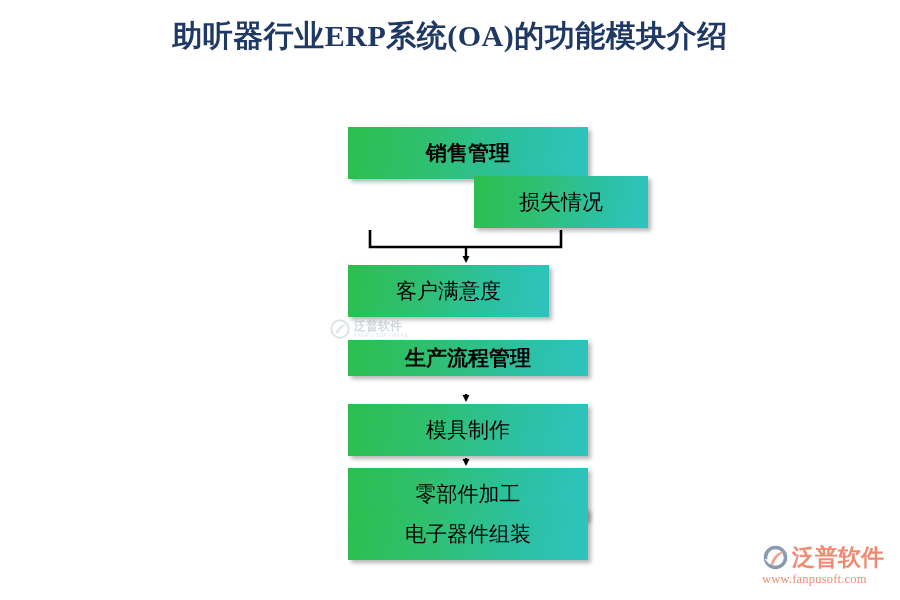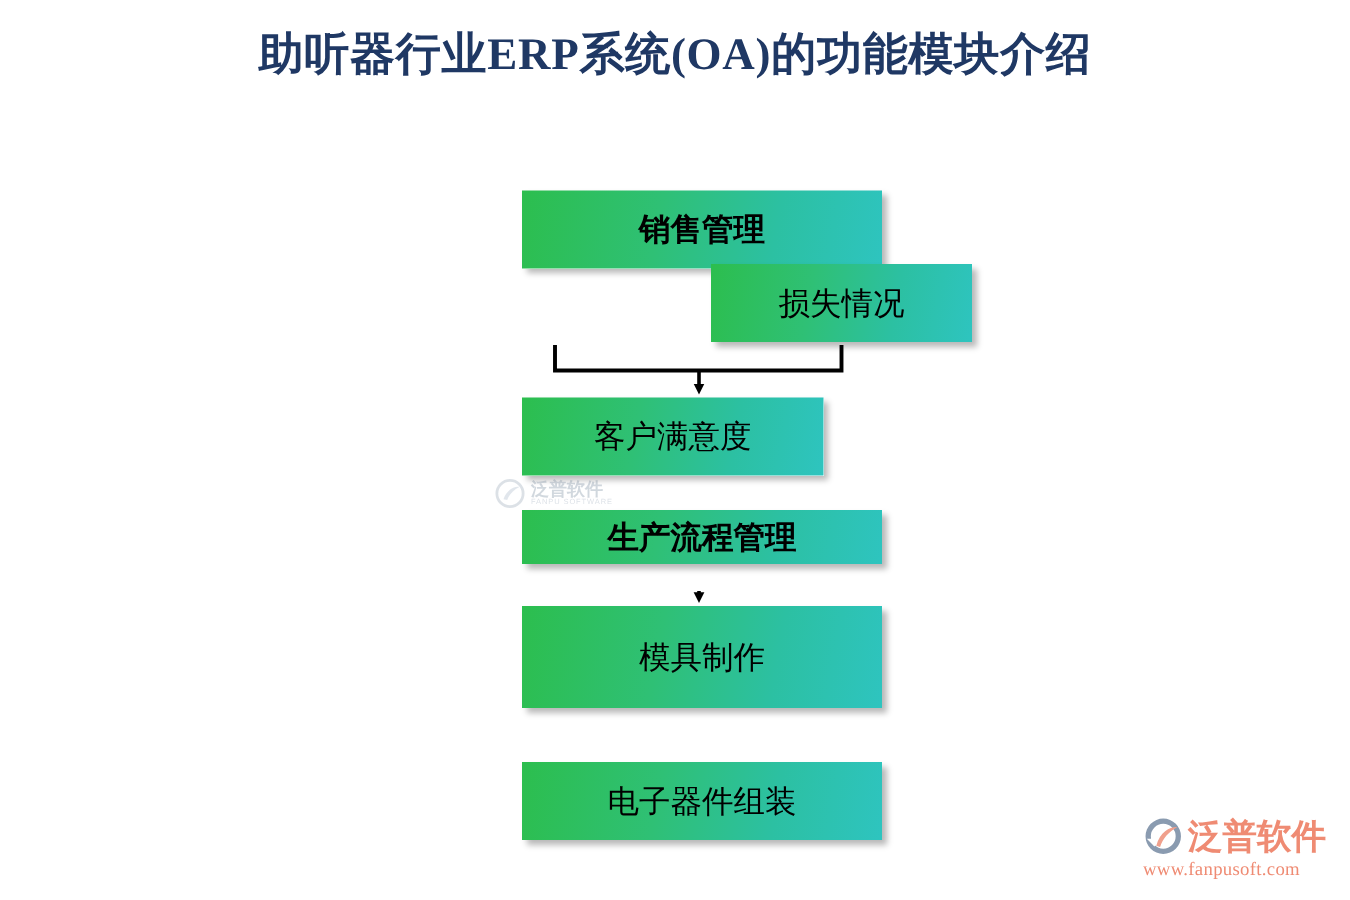--- a/index.html
+++ b/index.html
@@ -56,21 +56,21 @@
   .node.bold .node-label {
     font-weight: bold;
   }
 
   
   #node-sales          { left: 348px; top: 90px;  width: 240px; height: 52px; margin-top: 37px; }
   #node-consult        { left: 283px; top: 176px; width: 174px; height: 52px; }
   #node-loss           { left: 474px; top: 176px; width: 174px; height: 52px; }
   #node-satisfaction   { left: 348px; top: 265px; width: 201px; height: 52px; }
   #node-production     { left: 348px; top: 340px; width: 240px; height: 36px; }
-  #node-mold           { left: 348px; top: 404px; width: 240px; height: 68px; }
+  #node-mold           { left: 348px; top: 404px; width: 240px; height: 52px; }
   #node-parts          { left: 348px; top: 468px; width: 240px; height: 52px; }
   #node-assembly       { left: 348px; top: 508px; width: 240px; height: 52px; }
 
   
   #connectors {
     position: absolute;
     left: 0;
     top: 0;
     width: 900px;
     height: 600px;
@@ -192,20 +192,23 @@
   </div>
 
   <div class="node bold" id="node-production">
     <span class="node-label">生产流程管理</span>
   </div>
 
   <div class="node" id="node-mold">
     <span class="node-label">模具制作</span>
   </div>
 
+  <div class="node" id="node-parts">
+    <span class="node-label">零部件加工</span>
+  </div>
 
   <div class="node" id="node-assembly">
     <span class="node-label">电子器件组装</span>
   </div>
 
   <div id="watermark">
     <svg class="wm-mark" viewBox="0 0 32 32" xmlns="http://www.w3.org/2000/svg">
       <circle cx="16" cy="16" r="14" fill="none" stroke="#8d9db0" stroke-width="3"></circle>
       <path d="M9 22 C13 11, 22 8, 26 9 C20 12, 15 17, 13 23 Z" fill="#9fb0c2"></path>
     </svg>

